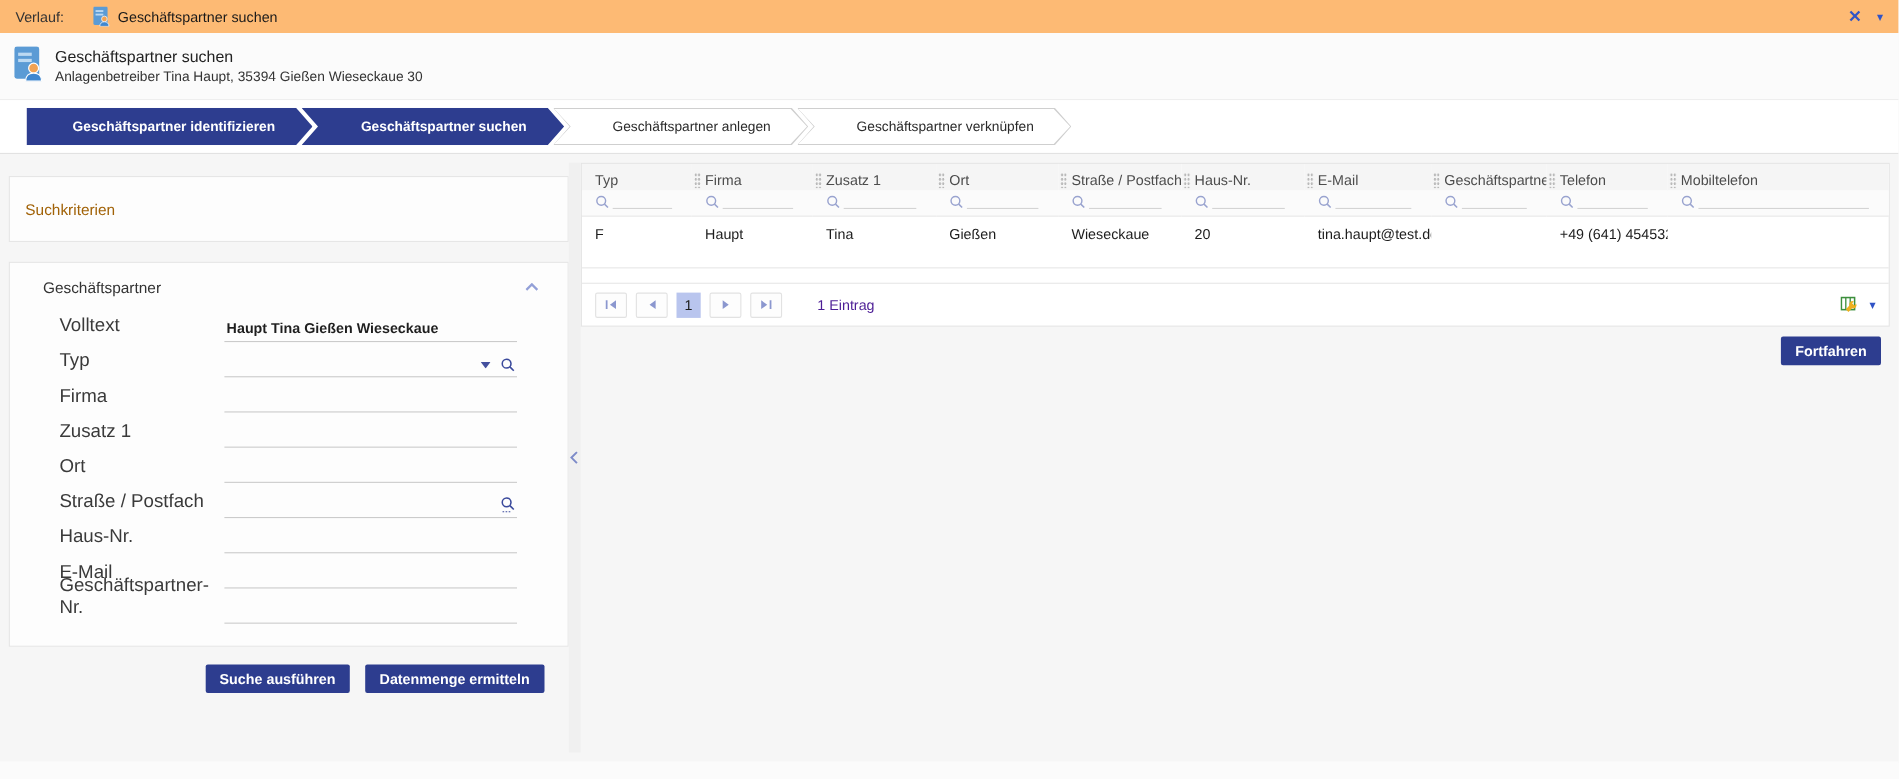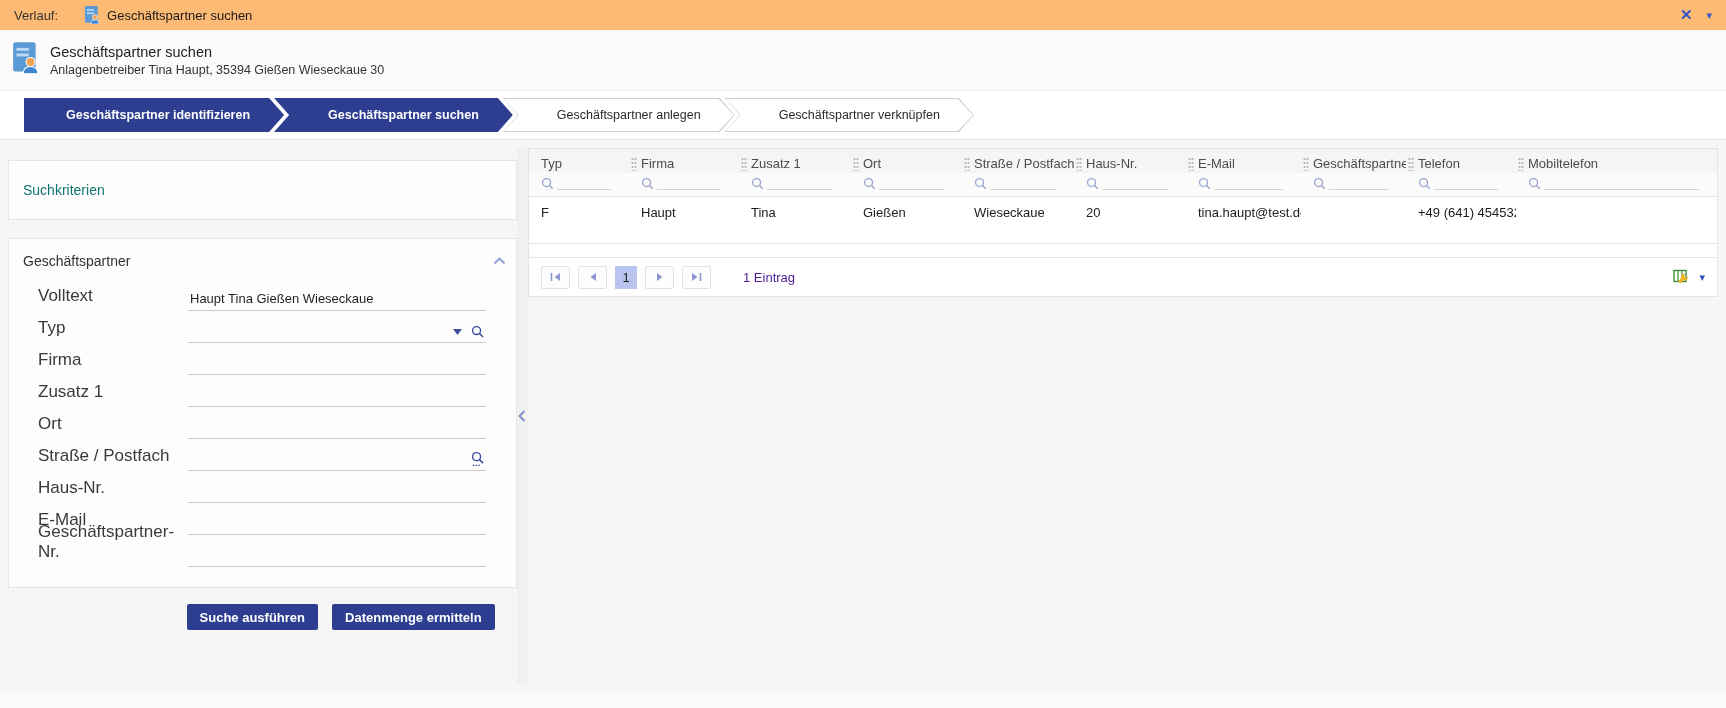--- a/index.html
+++ b/index.html
@@ -26,27 +26,27 @@
   .step-first { clip-path:polygon(0 0, calc(100% - 15px) 0, 100% 50%, calc(100% - 15px) 100%, 0 100%); padding:0 34px 0 22px; }
   .step-notch { clip-path:polygon(0 0, calc(100% - 15px) 0, 100% 50%, calc(100% - 15px) 100%, 0 100%, 15px 50%); padding:0 34px 0 34px; margin-left:-10px; }
   .step-active { background:#2d3d8f; color:#fff; font-weight:bold; }
   .step-inactive { background:#cfcfcf; color:#2b2b2b; }
   .step-inactive .inner { position:absolute; inset:1px; background:#fff; z-index:1; }
   .step-inactive.step-notch .inner { clip-path:polygon(0 0, calc(100% - 15px) 0, 100% 50%, calc(100% - 15px) 100%, 0 100%, 15px 50%); }
   
   .main { display:flex; padding:8px; height:552px; background:#f6f6f6; align-items:stretch; }
   .leftcol { width:580px; display:flex; flex-direction:column; }
   .card { background:#fdfdfd; border:1px solid #e6e6e6; }
-  .crit-card { margin-top:12px; height:60px; display:flex; align-items:center; padding:0 14px; font-size:14px; color:#0f766e; }
-  .gp-card { margin-top:18px; padding:12px 0 20px; }
+  .crit-card { margin-top:12px; height:60px; display:flex; align-items:center; padding:0 14px; font-size:14px; color:#a16207; }
+  .gp-card { margin-top:18px; padding:12px 16px 20px; }
   .gp-head { display:flex; align-items:center; justify-content:space-between; padding:2px 10px 10px 14px; font-size:14px; color:#333; }
   .frow { display:flex; align-items:flex-end; height:32px; padding:0 30px 0 29px; }
   .frow label { width:150px; font-size:17px; color:#3a3a3a; padding-bottom:5px; }
   .fctl { flex:1; position:relative; border-bottom:1px solid #cbcbcb; height:26px; display:flex; align-items:flex-end; }
-  .fctl input { width:100%; border:0; outline:0; background:transparent; font-family:inherit; font-size:13px; color:#1f1f1f; height:24px; padding:0 2px; }
+  .fctl input { width:100%; border:0; outline:0; background:transparent; font-family:inherit; font-size:13px; color:#1f1f1f; height:24px; padding:0 2px;font-weight:bold; }
   .fctl .endicons { position:absolute; right:2px; bottom:4px; display:flex; align-items:center; gap:9px; }
   .btnrow { margin-top:16px; display:flex; justify-content:flex-end; gap:14px; padding-right:22px; }
   .bluebtn { background:#2d3d8f; color:#fff; font-weight:bold; font-size:13px; border:0; border-radius:2px; height:26px; padding:0 13px; font-family:inherit; cursor:pointer; }
   
   .splitter { width:13px; background:#f0f0f0; display:flex; align-items:center; justify-content:center; cursor:col-resize; }
   
   .rightcol { flex:1; display:flex; flex-direction:column; }
   .grid-card { background:#fff; border:1px solid #e4e4e4; }
   .grid { display:grid; grid-template-columns:100px 110px 112px 111px 112px 112px 115px 105px 110px 1fr; }
   .hcell { position:relative; padding:7px 6px 2px 12px; font-size:13px; color:#4c4c4c; background:#f5f5f5; white-space:nowrap; overflow:hidden; }
@@ -372,14 +372,17 @@
               <rect x="1" y="1.5" width="12" height="11" fill="#fff" stroke="#3d8f3d" stroke-width="1.4"></rect>
               <path d="M5 1.5v11M9 1.5v11" stroke="#3d8f3d" stroke-width="1.2"></path>
               <path d="M8.3 8.8a3 3 0 0 1 4-3.8l-1.6 1.7 2.1 2.1 1.7-1.6a3 3 0 0 1-3.8 4l-3.3 3.4-2.4-2.4z" fill="#efb01f"></path>
             </svg>
           </span>
           <span class="caret">▾</span>
         </span>
       </div>
     </div>
 
+    <div class="fortrow">
+      <button class="bluebtn">Fortfahren</button>
+    </div>
   </div>
 </div>
 
 </body></html>

